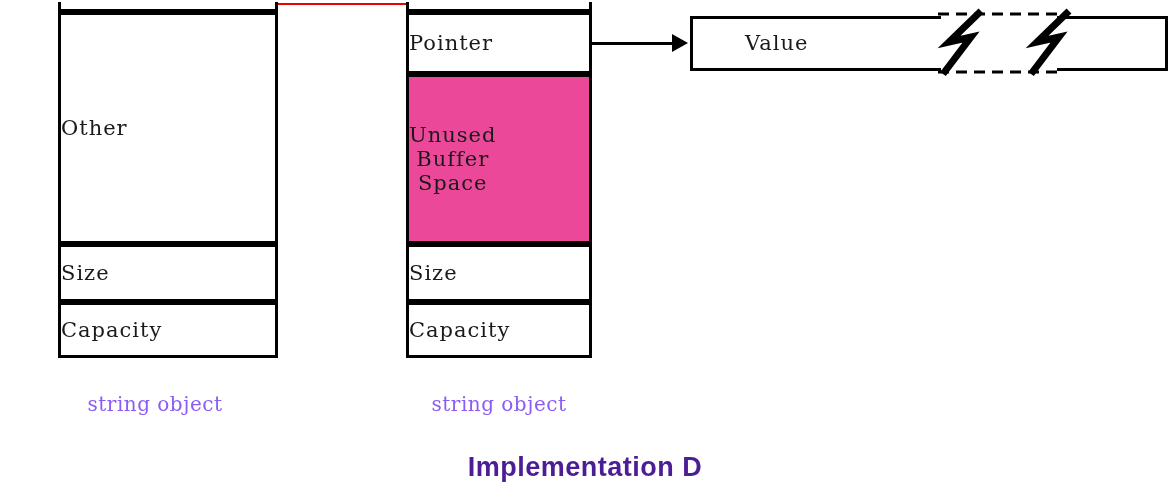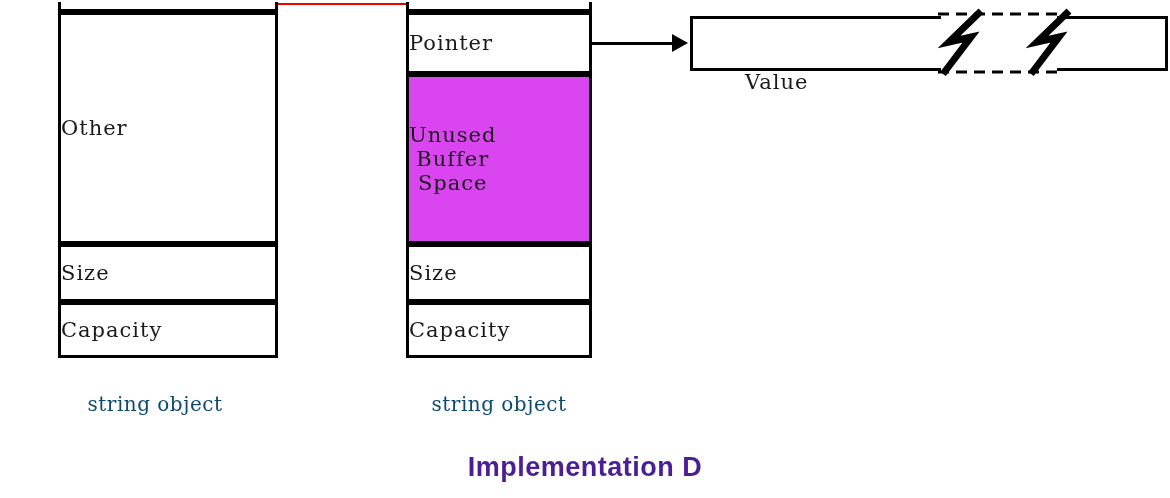--- a/index.html
+++ b/index.html
@@ -48,36 +48,36 @@
     background: #ffffff;
     display: flex;
     align-items: center;
     text-align: center;
     font-family: "DejaVu Serif", serif;
     font-size: 21px;
     color: #1a1a1a;
     letter-spacing: 1px;
     line-height: 1.15;
   }
-  .cell.shaded { background: #d946ef; }
+  .cell.shaded { background: #ec4899; }
   .cell.clipped { border-top: none; }
 
   
   .cell .cell-text {
     display: block;
     white-space: pre-line;
   }
 
   
   .caption {
     position: absolute;
     text-align: center;
     font-family: "DejaVu Serif", serif;
     font-size: 20px;
-    color: #0c4a6e;
+    color: #8b5cf6;
     line-height: 1.35;
     letter-spacing: 0.5px;
     white-space: pre-line;
   }
 
   
   .arrow-line {
     position: absolute;
     background: #000;
     height: 3px;
@@ -177,21 +177,21 @@
 
   <div class="caption" style="left:349px; top:364px; width:300px;">
     <div>string object</div>
   </div>
 
   <div class="arrow-line" style="left:592px; top:42px; width:82px;"></div>
   <div class="arrow-head" style="left:672px; top:34px;"></div>
 
   <div class="value-box" style="left:690px; top:16px; width:478px; height:55px;"></div>
 
-  <div class="value-label" style="left:745px; top:31px;margin-top:39px;">Value</div>
+  <div class="value-label" style="left:745px; top:31px;">Value</div>
 
   <div class="break-gap" style="left:941px; top:13px; width:116px; height:6px;"></div>
   <div class="break-gap" style="left:941px; top:68px; width:116px; height:6px;"></div>
 
   <svg class="abs" style="left:936px; top:10px;" width="130" height="66" viewBox="0 0 130 66">
     <line x1="2" y1="4" x2="128" y2="4" stroke="#000000" stroke-width="3" stroke-dasharray="11 7" stroke-linecap="butt"></line>
     <line x1="2" y1="62" x2="128" y2="62" stroke="#000000" stroke-width="3" stroke-dasharray="11 7" stroke-linecap="butt"></line>
   </svg>
 
   <svg class="abs" style="left:935px; top:8px;" width="60" height="72" viewBox="0 0 60 72">

